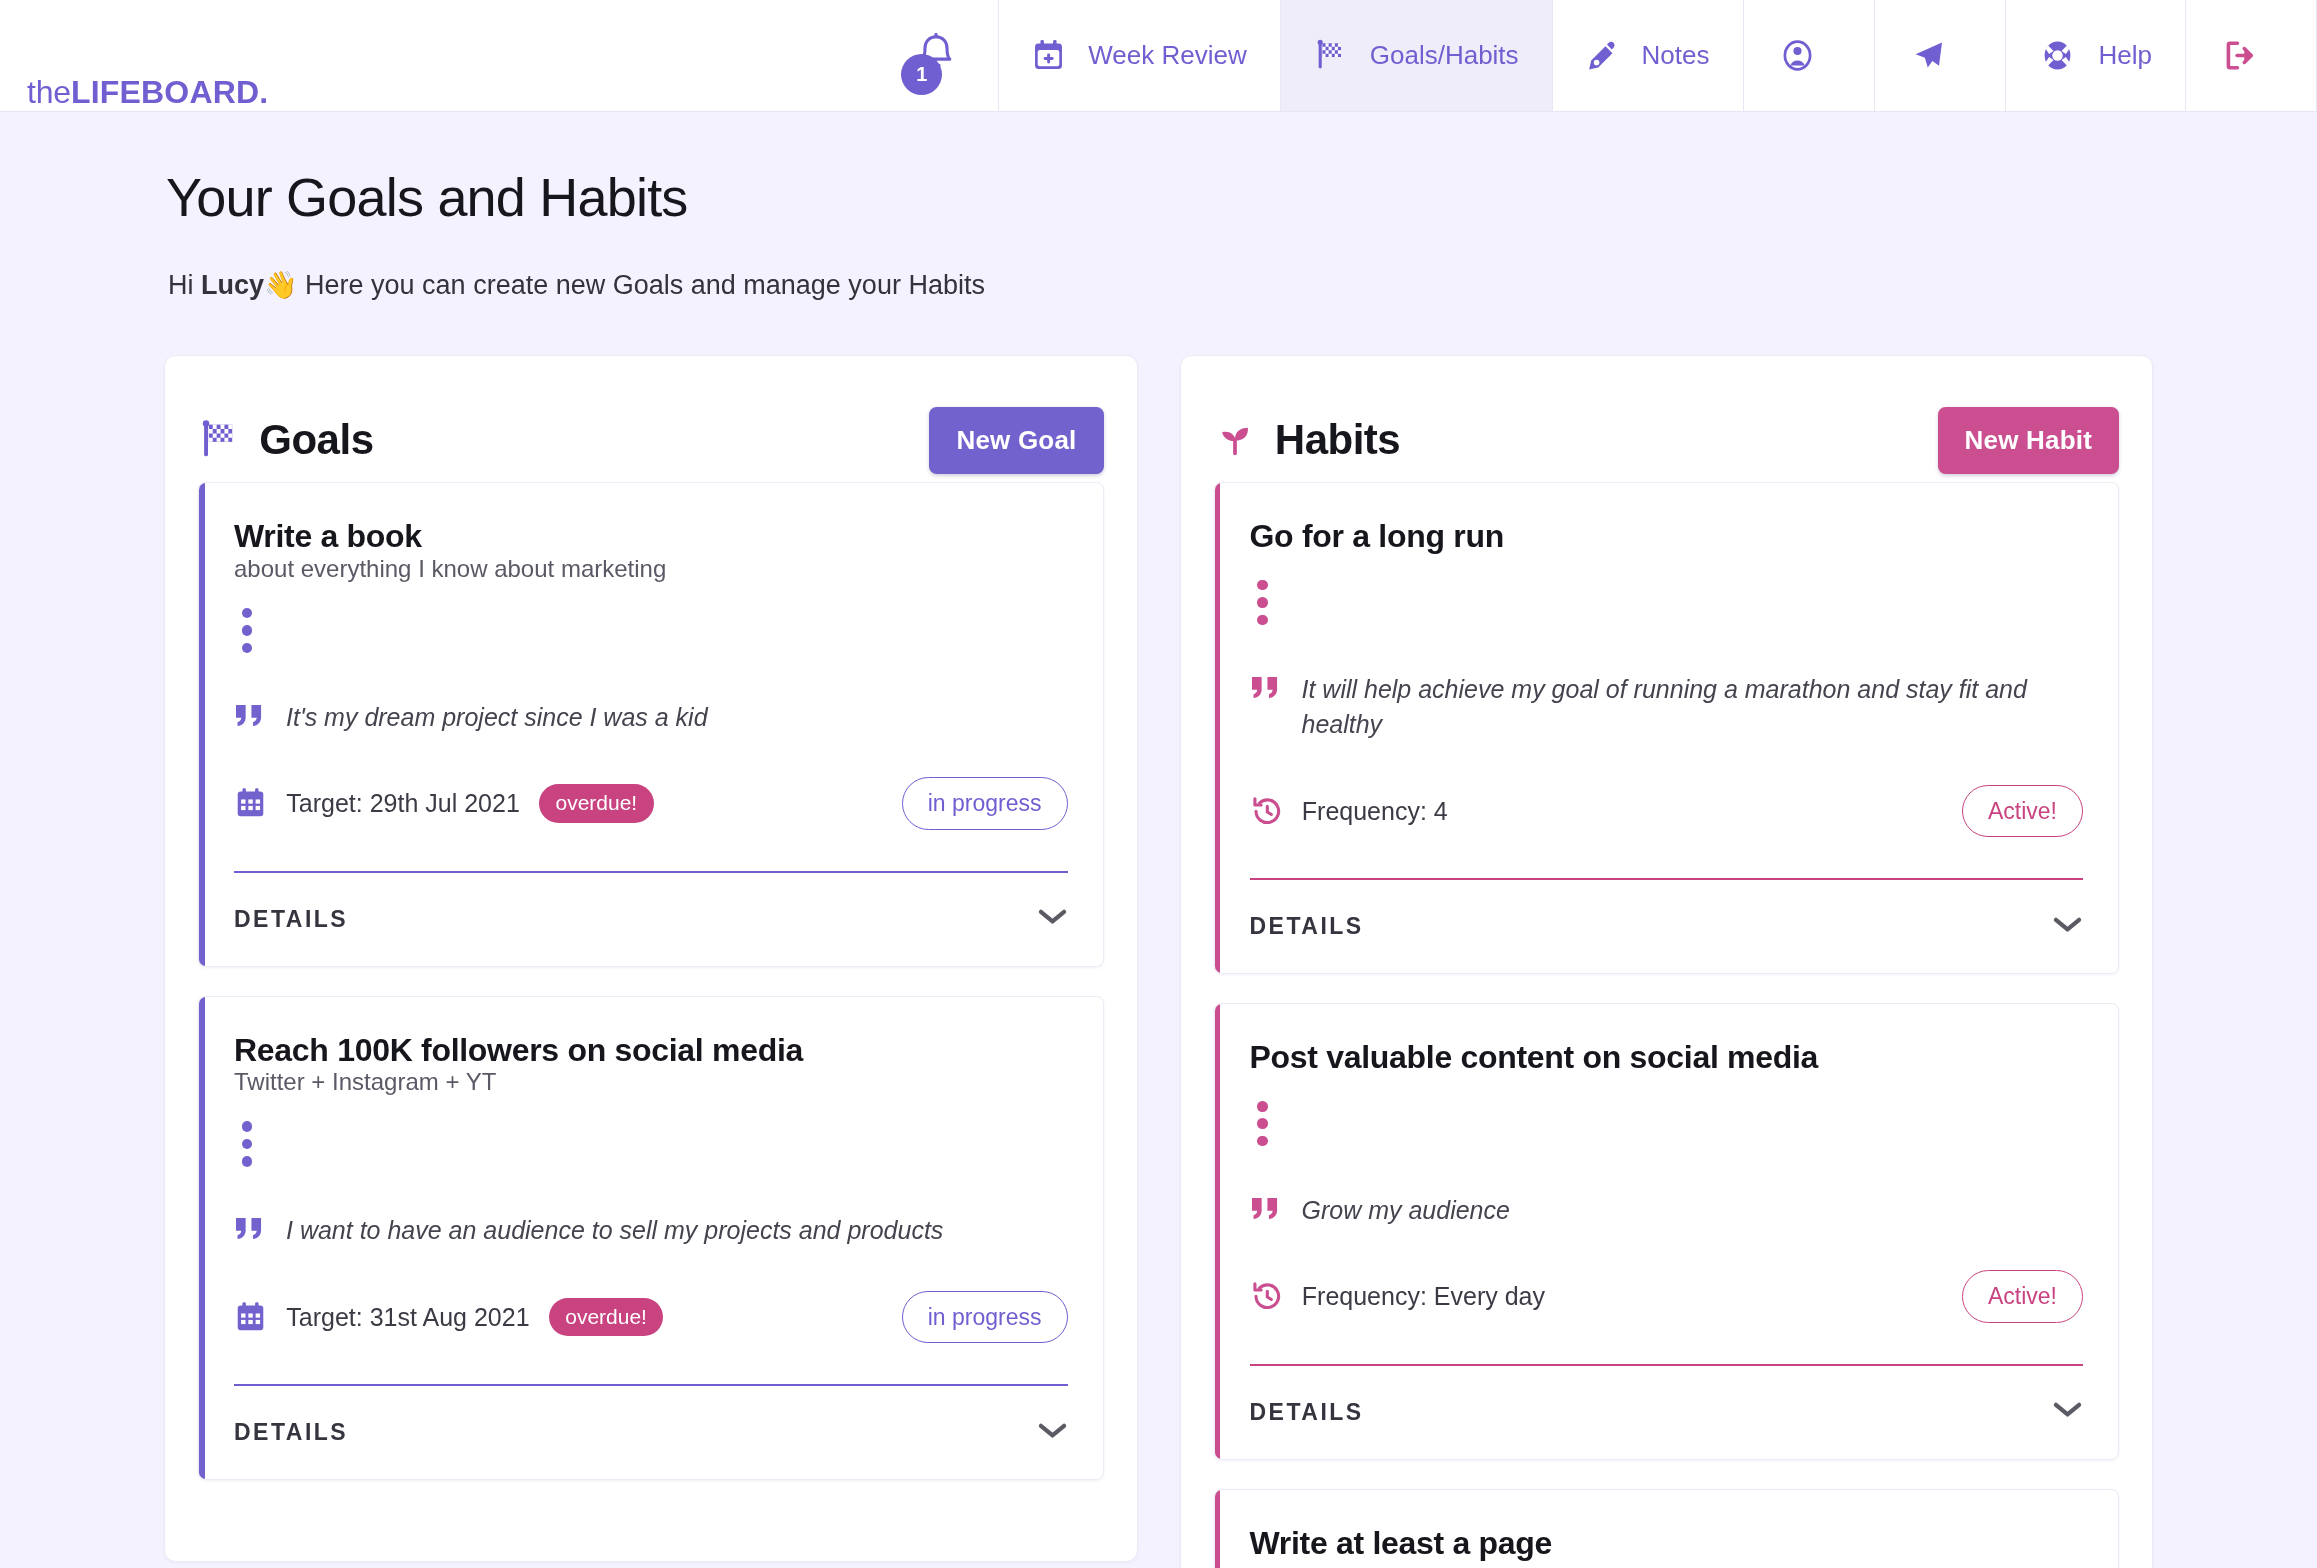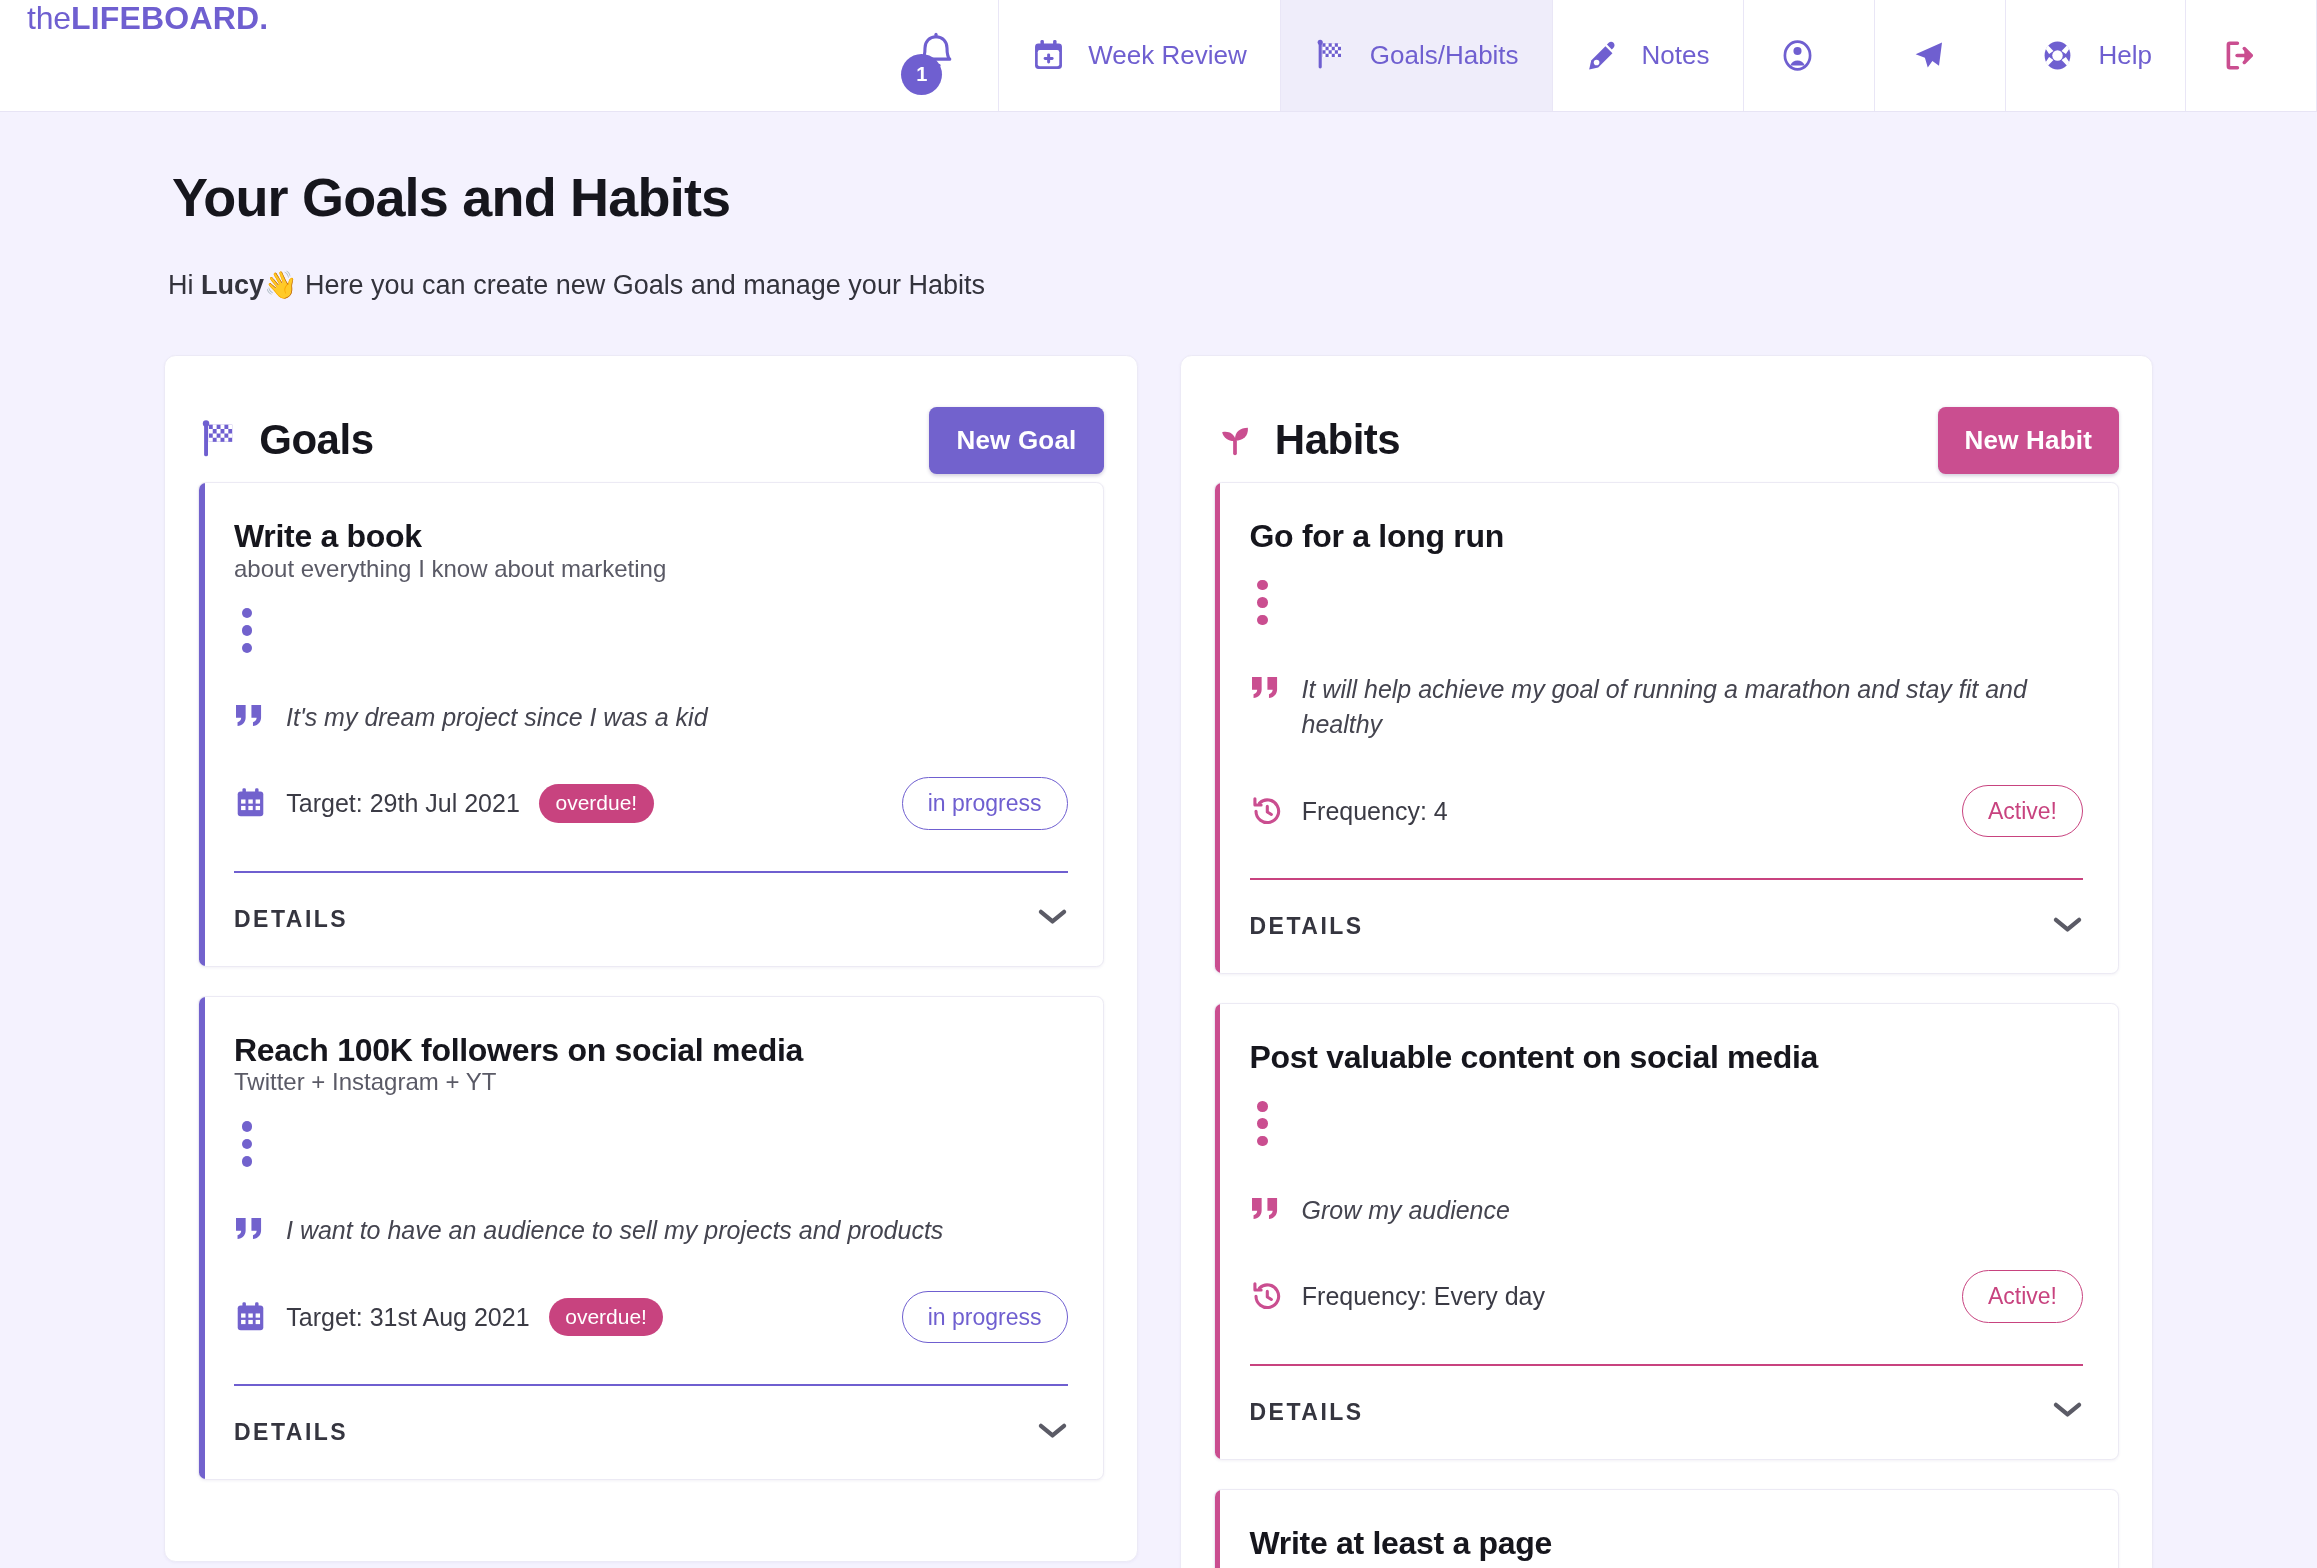--- a/index.html
+++ b/index.html
@@ -22,21 +22,21 @@
     height: 112px;
     background: #ffffff;
     display: flex;
     align-items: stretch;
     border-bottom: 1px solid #e7e4f5;
     position: relative;
   }
 
   .brand {
     display: flex;
-    align-items: flex-start;
+    align-items: flex-end;
     padding-left: 27px;
     font-size: 32px;
     letter-spacing: -0.2px;
     color: #6f5fd0;
     white-space: nowrap;
   }
   .brand .brand-light { font-weight: 400; }
   .brand .brand-bold  { font-weight: 800; letter-spacing: 0.2px; }
 
   .nav-spacer { flex: 1 1 auto; }
@@ -93,24 +93,24 @@
     padding: 54px 0 0 0;
   }
   .page-inner {
     width: 1989px;
     margin: 0 auto;
     padding-left: 0;
   }
 
   .page-title {
     font-size: 54px;
-    font-weight: 700;
+    font-weight: 400;
     letter-spacing: -0.8px;
     color: #16161d;
-    margin-left: 8px;
+    margin-left: 2px;
   }
   .page-subtitle {
     margin-top: 41px;
     margin-left: 3.9px;
     font-size: 27px;
     color: #33333c;
   }
   .page-subtitle b { font-weight: 700; }
 
   

